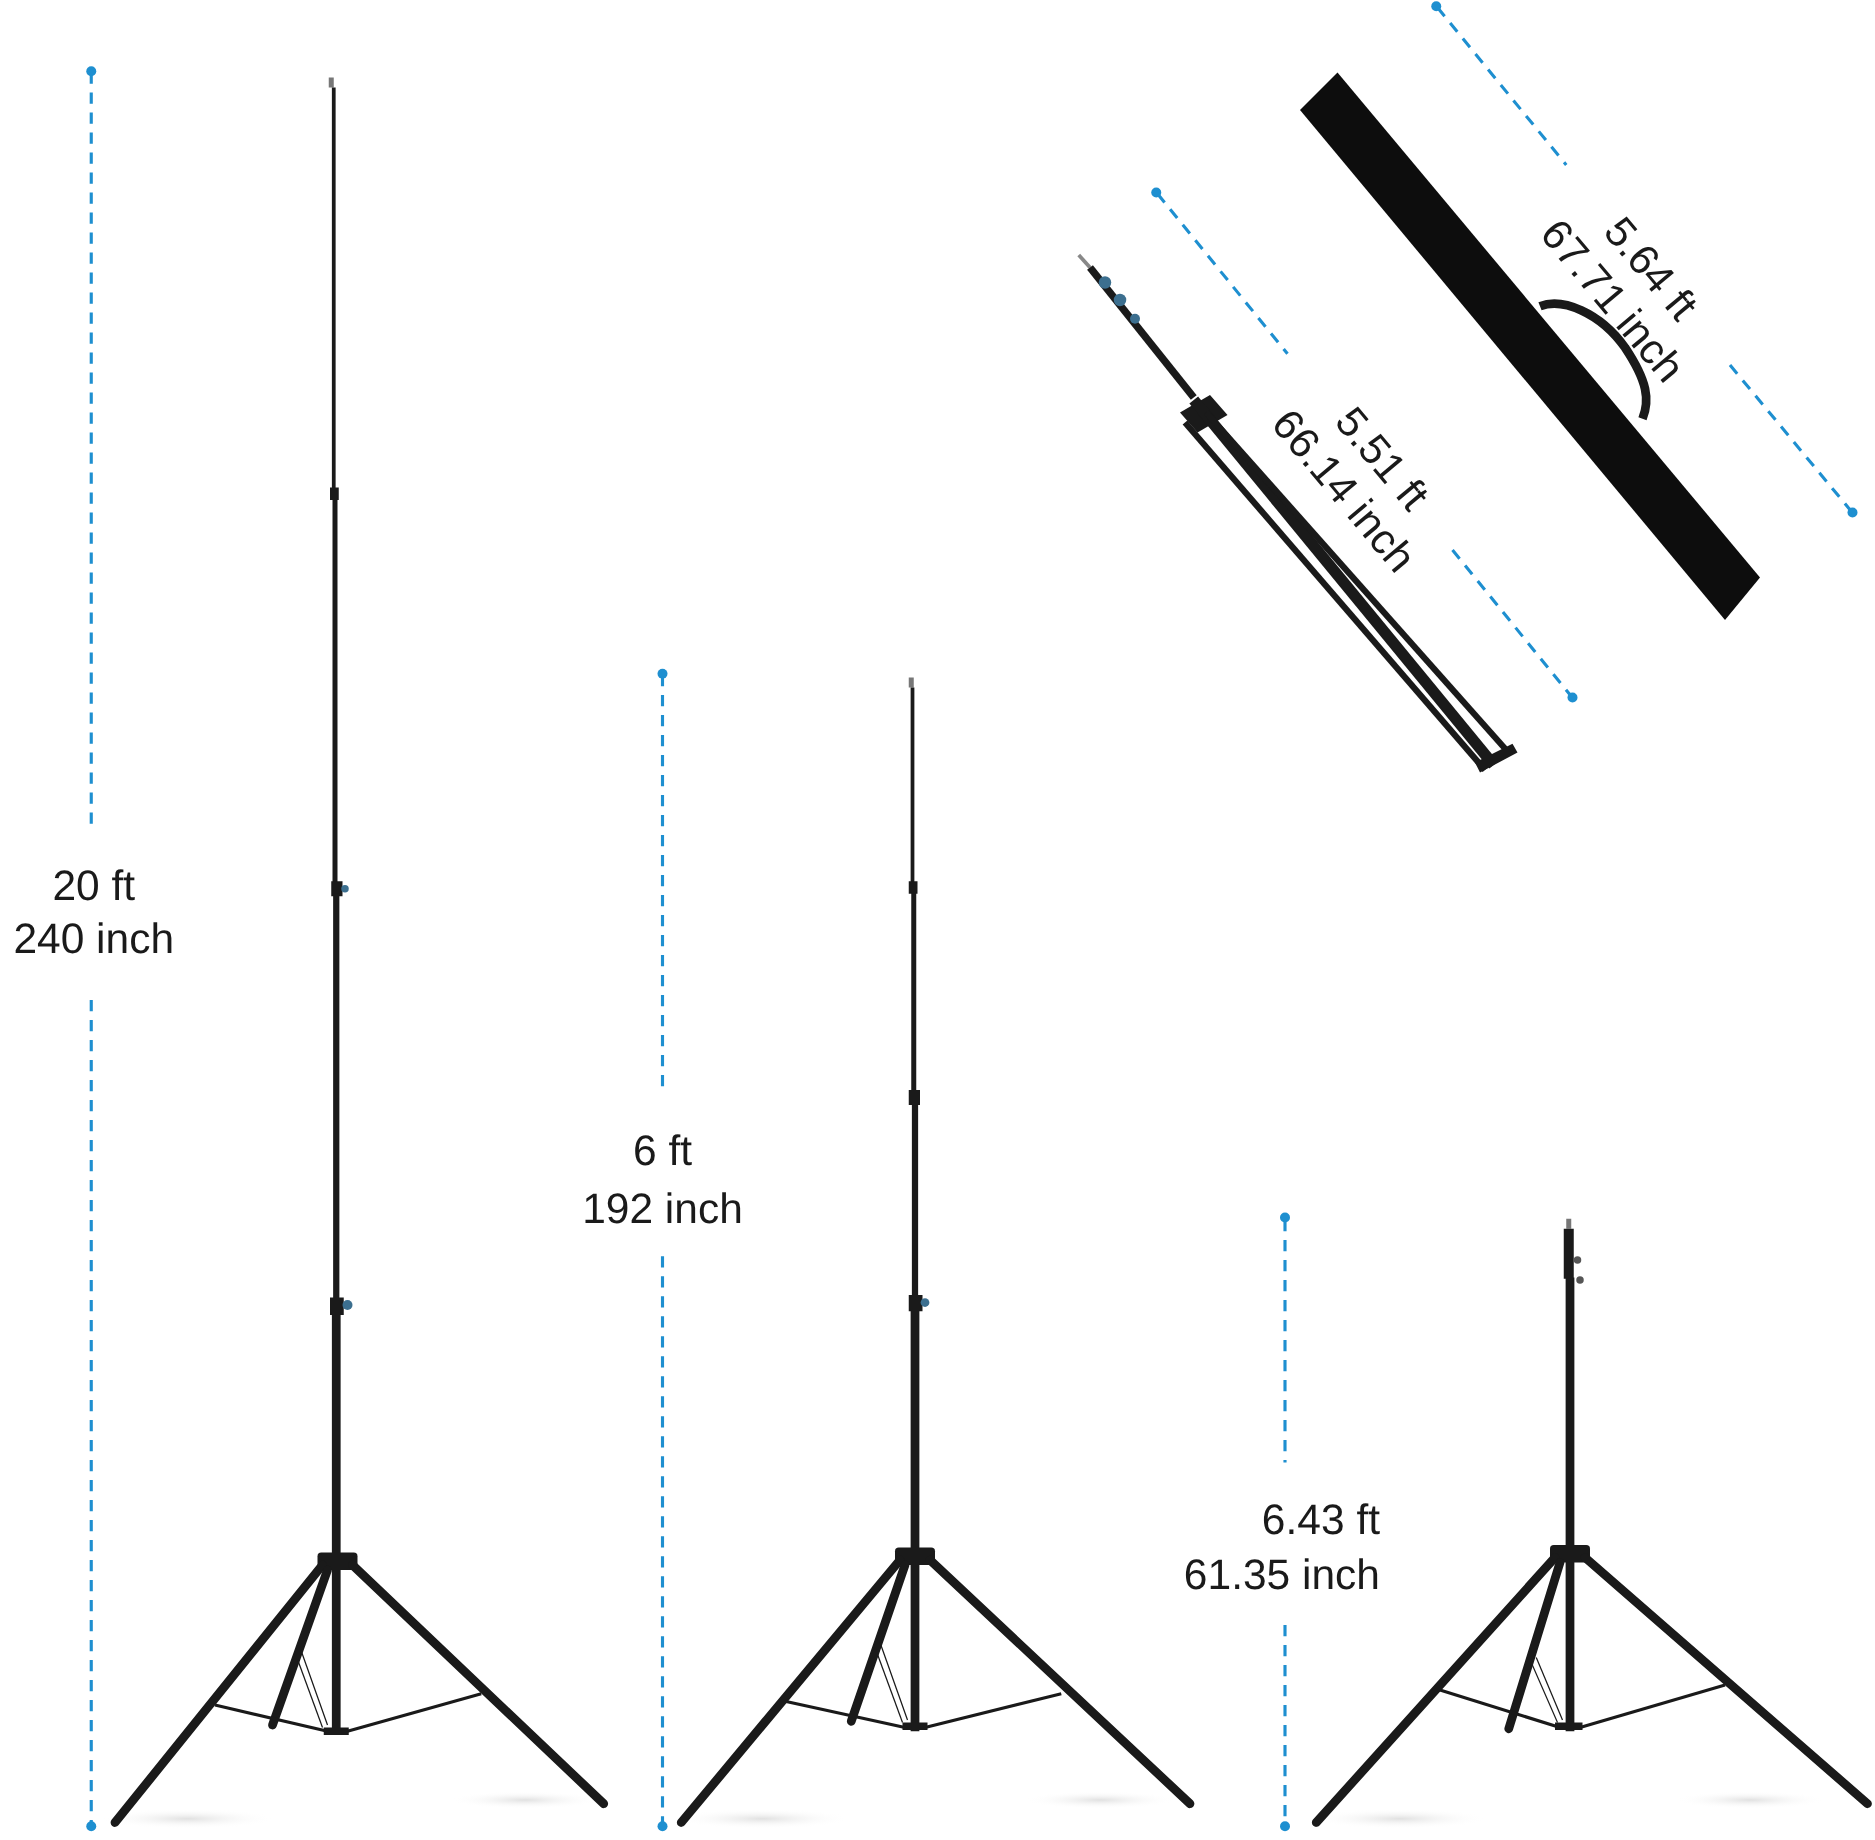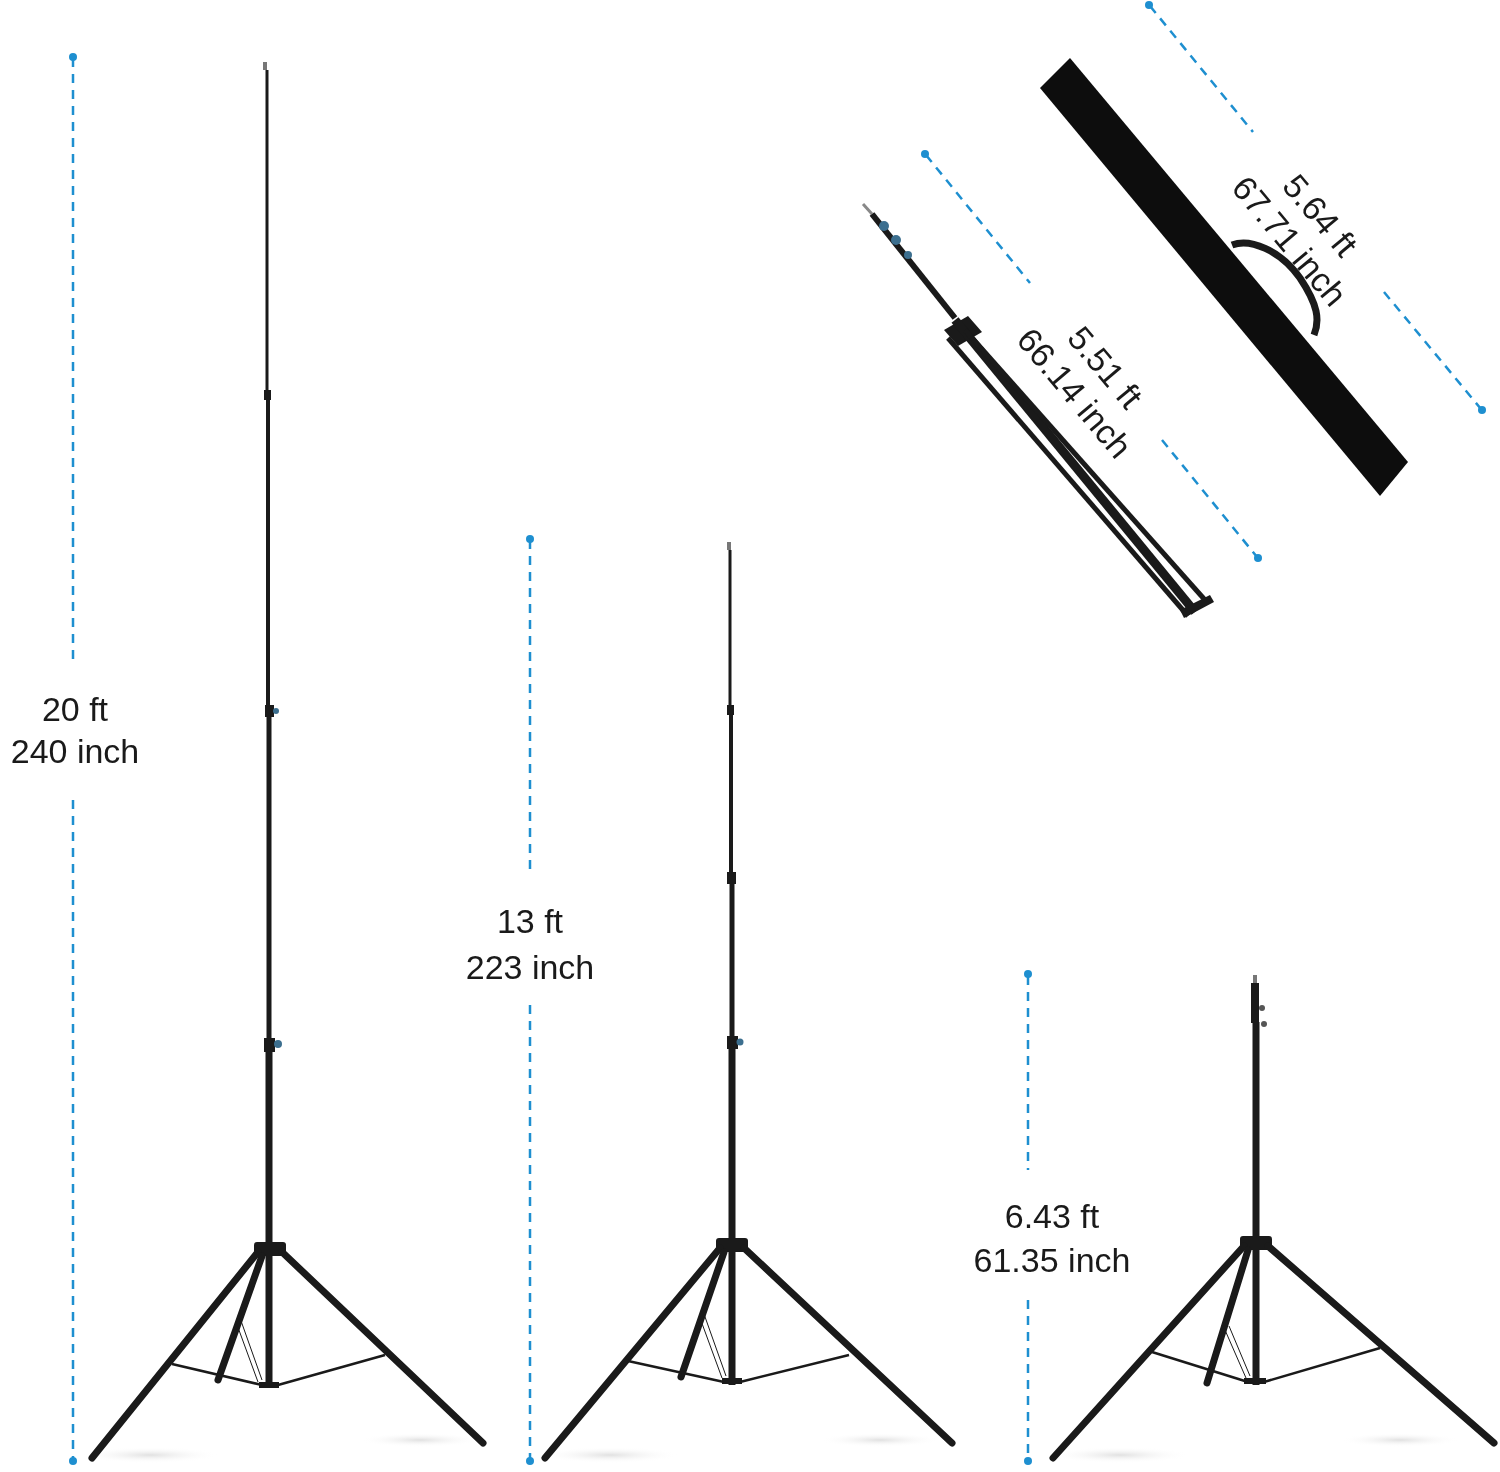--- a/index.html
+++ b/index.html
@@ -142,25 +142,25 @@
     <path d="M1232,245 C1250,238 1280,250 1300,278 C1318,305 1320,320 1314,335" stroke="#1a1a1a" stroke-width="7" fill="none"></path>
   </g>
 </svg>
 
 <div class="label" style="left:-10px; top:688px; width:170px;">
   <div>20 ft</div>
   <div>240 inch</div>
 </div>
 
 <div class="label" style="left:445px; top:898px; width:170px; line-height:46px;">
-  <div>13 ft</div>
-  <div>223 inch</div>
+  <div>6 ft</div>
+  <div>192 inch</div>
 </div>
 
-<div class="label" style="left:952px; top:1194px; width:200px; line-height:44px;">
+<div class="label" style="left:904px; top:1194px; width:200px; line-height:44px;text-align:right;">
   <div>6.43 ft</div>
   <div>61.35 inch</div>
 </div>
 
 <div class="rot" style="left:990px; top:340px; width:200px; transform: rotate(50deg);">
   <div>5.51 ft</div>
   <div>66.14 inch</div>
 </div>
 
 <div class="rot" style="left:1205px; top:188px; width:200px; transform: rotate(50deg);">

